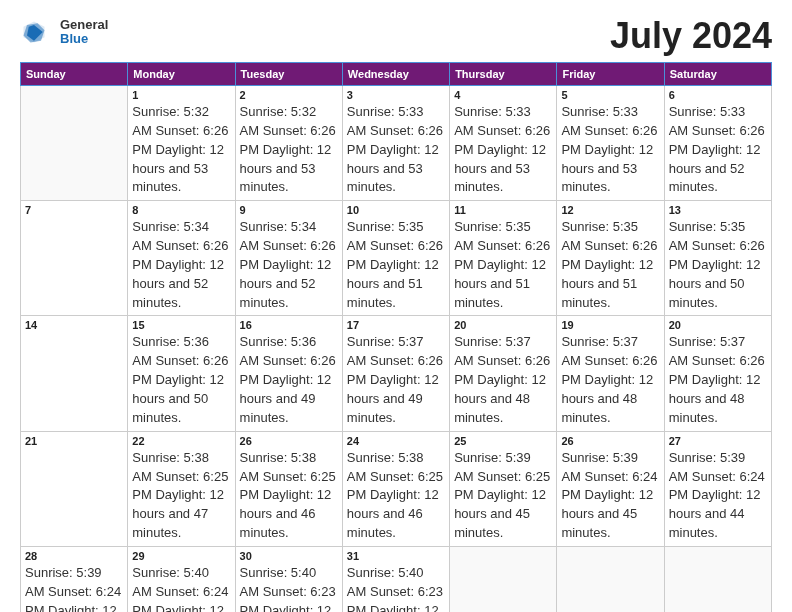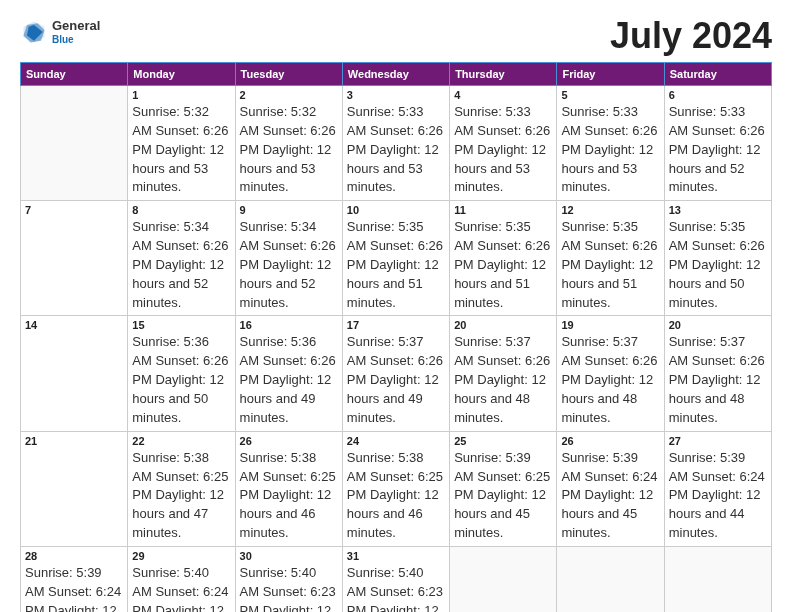--- a/index.html
+++ b/index.html
@@ -19,34 +19,34 @@
     }
     .header {
       display: flex;
       justify-content: space-between;
       align-items: flex-start;
       margin-bottom: 8px;
     }
     .logo {
       display: flex;
       align-items: center;
-      gap: 4px;
+      gap: 12px;
     }
     .logo-text {
       display: flex;
       flex-direction: column;
       line-height: 1.1;
     }
     .logo-general {
       font-size: 13px;
       font-weight: bold;
       color: #333;
     }
     .logo-blue {
-      font-size: 10px;
+      font-size: 13px;
       font-weight: bold;
       color: #1a6db5;
     }
     .logo-icon {
       width: 28px;
       height: 28px;
     }
     .title-block {
       text-align: left;
     }

